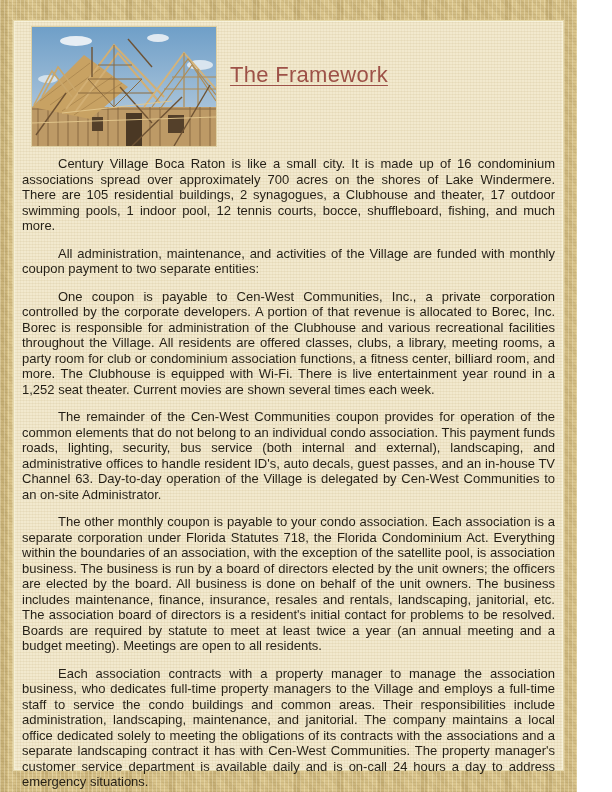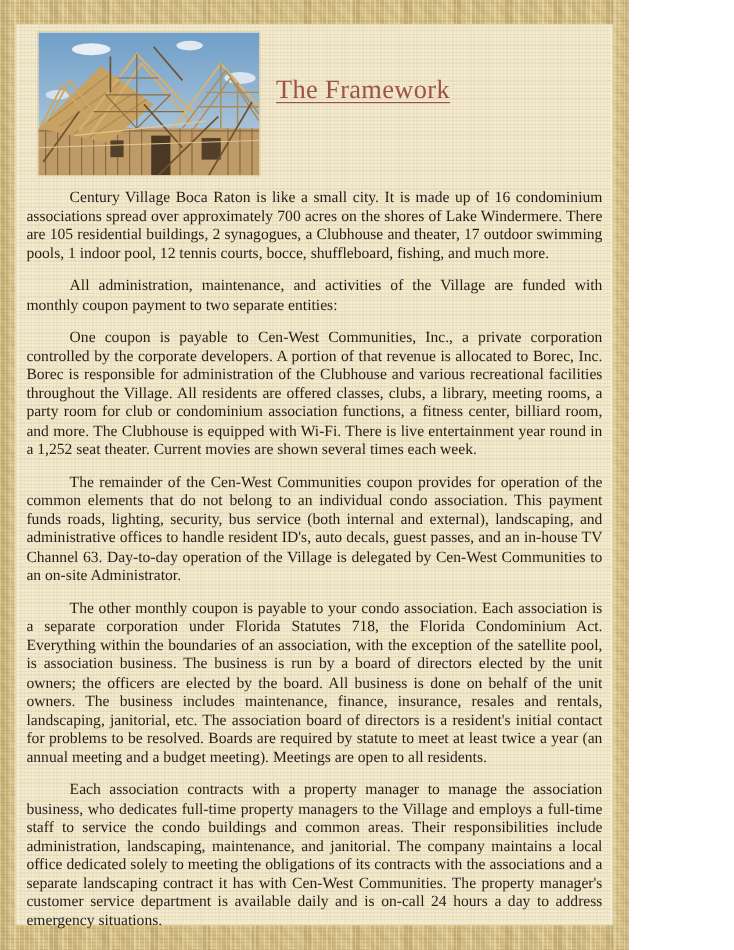--- a/index.html
+++ b/index.html
@@ -1,31 +1,31 @@
 <!DOCTYPE html>
 <html><head>
 <meta charset="utf-8">
 <style>
   html, body { margin: 0; padding: 0; }
   body { width: 612px; height: 792px; }
 
   .page {
     position: relative;
-    width: 524px;
+    width: 577px;
     height: 792px;
     overflow: hidden;
     
     background-color: #d9c48c;
     background-image:
       repeating-linear-gradient(90deg, rgba(255,250,225,.28) 0 1px, transparent 1px 4px),
       repeating-linear-gradient(0deg, rgba(140,112,55,.14) 0 1px, transparent 1px 3px),
       repeating-linear-gradient(90deg, rgba(146,118,58,.20) 0 7px, transparent 7px 15px,
                                 rgba(146,118,58,.10) 15px 27px, transparent 27px 42px),
       repeating-linear-gradient(45deg, rgba(120,95,40,.07) 0 5px, transparent 5px 11px);
-    font-family: Liberation Serif, serif;
+    font-family: Liberation Sans, sans-serif;
   }
 
   .inner-panel {
     position: absolute;
     left: 13px; right: 13px; top: 20px; bottom: 21px;
     background-color: #f2e9ce;
     background-image:
       repeating-linear-gradient(0deg, rgba(190,168,116,.15) 0 1px, transparent 1px 3px),
       repeating-linear-gradient(90deg, rgba(190,168,116,.10) 0 1px, transparent 1px 3px);
     border: 1px solid #e6d8ab;

